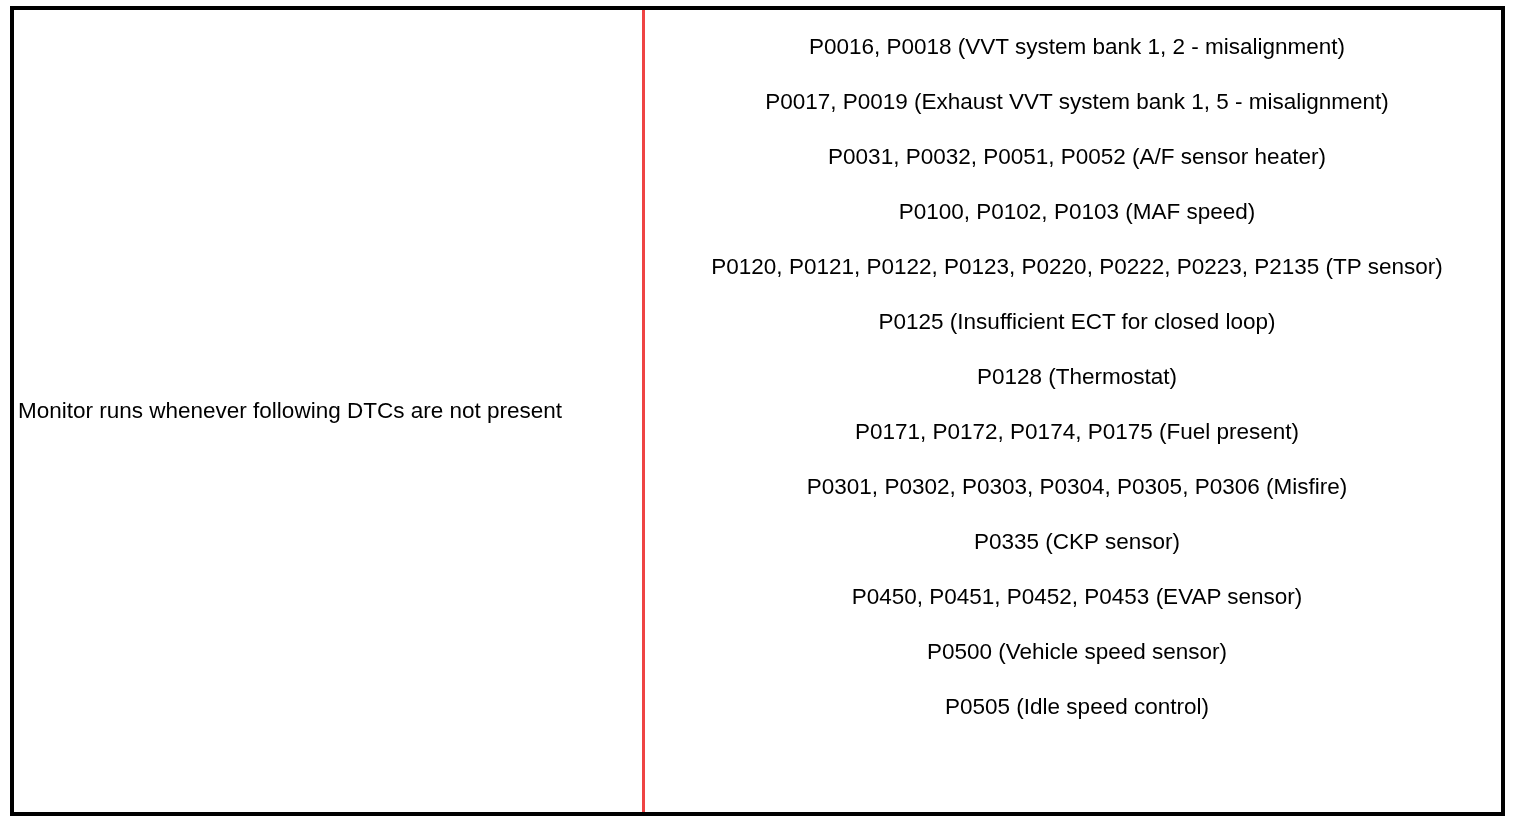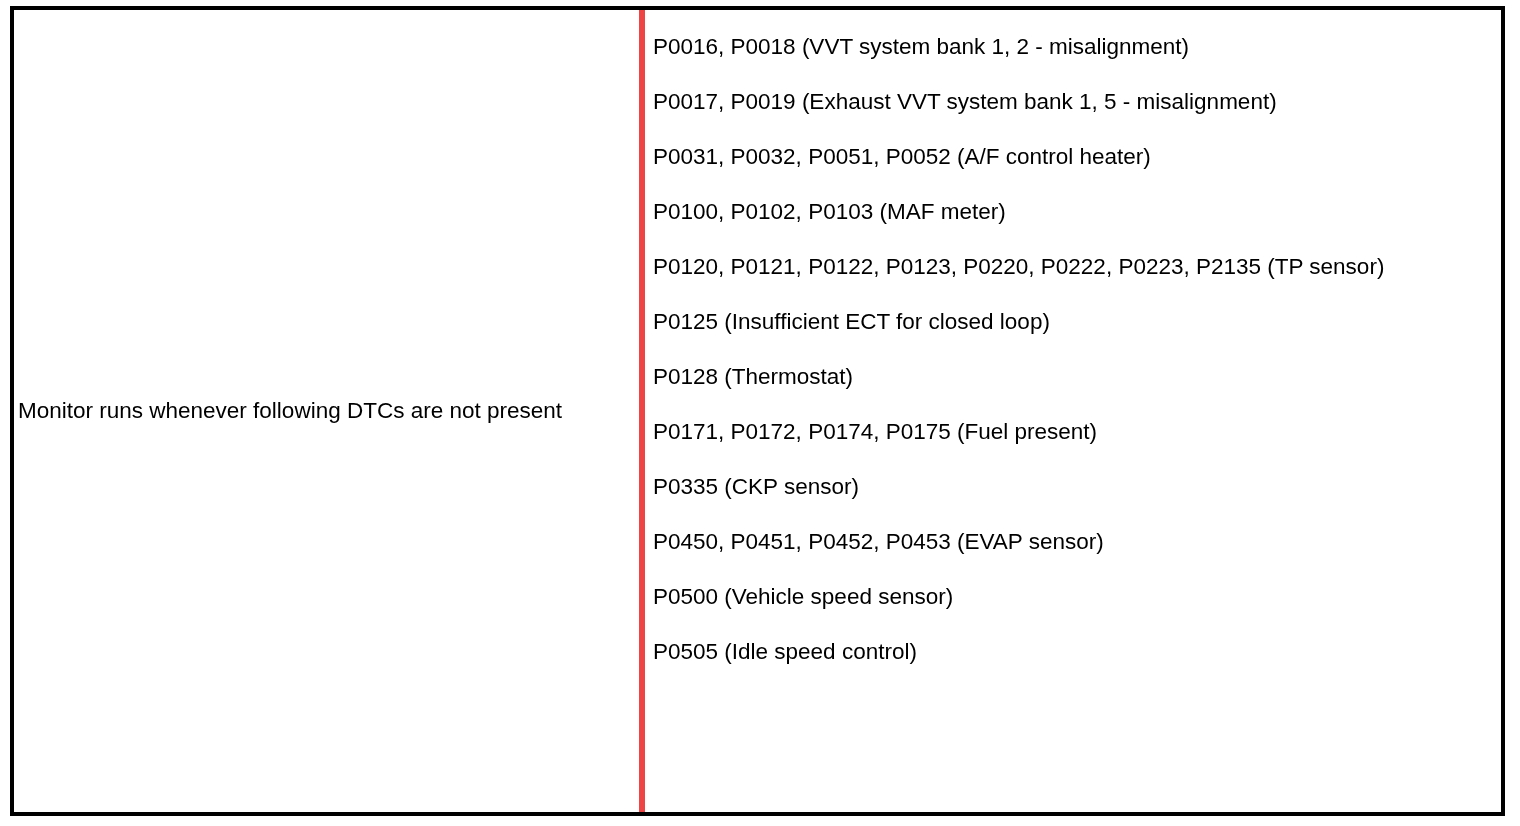--- a/index.html
+++ b/index.html
@@ -38,37 +38,38 @@
   }
 
   .col-condition {
     box-sizing: border-box;
     width: 631px;
     flex: 0 0 631px;
     display: flex;
     align-items: center;
     justify-content: flex-start;
     padding: 0 0 0 4px;
-    border-right: 6px solid #ef4444;
+    border-right: 3px solid #ef4444;
   }
 
   .condition-text {
     font-size: 22.5px;
     line-height: 26px;
     white-space: nowrap;
     color: #000000;
   }
 
   .col-dtcs {
     box-sizing: border-box;
     flex: 1 1 auto;
     display: flex;
     flex-direction: column;
     justify-content: flex-start;
     padding: 10px 0 0 8px;
+    align-items: center;
   }
 
   .dtc-line {
     font-size: 22.5px;
     line-height: 22.5px;
     height: 55px;
     display: flex;
     align-items: center;
     white-space: nowrap;
     color: #000000;
@@ -86,36 +87,39 @@
     </div>
 
     <div class="col-dtcs">
       <div class="dtc-line">
           <span>P0016, P0018 (VVT system bank 1, 2 - misalignment)</span>
         </div>
       <div class="dtc-line">
           <span>P0017, P0019 (Exhaust VVT system bank 1, 5 - misalignment)</span>
         </div>
       <div class="dtc-line">
-          <span>P0031, P0032, P0051, P0052 (A/F control heater)</span>
+          <span>P0031, P0032, P0051, P0052 (A/F sensor heater)</span>
         </div>
       <div class="dtc-line">
-          <span>P0100, P0102, P0103 (MAF meter)</span>
+          <span>P0100, P0102, P0103 (MAF speed)</span>
         </div>
       <div class="dtc-line">
           <span>P0120, P0121, P0122, P0123, P0220, P0222, P0223, P2135 (TP sensor)</span>
         </div>
       <div class="dtc-line">
           <span>P0125 (Insufficient ECT for closed loop)</span>
         </div>
       <div class="dtc-line">
           <span>P0128 (Thermostat)</span>
         </div>
       <div class="dtc-line">
           <span>P0171, P0172, P0174, P0175 (Fuel present)</span>
+        </div>
+      <div class="dtc-line">
+          <span>P0301, P0302, P0303, P0304, P0305, P0306 (Misfire)</span>
         </div>
       <div class="dtc-line">
           <span>P0335 (CKP sensor)</span>
         </div>
       <div class="dtc-line">
           <span>P0450, P0451, P0452, P0453 (EVAP sensor)</span>
         </div>
       <div class="dtc-line">
           <span>P0500 (Vehicle speed sensor)</span>
         </div>

